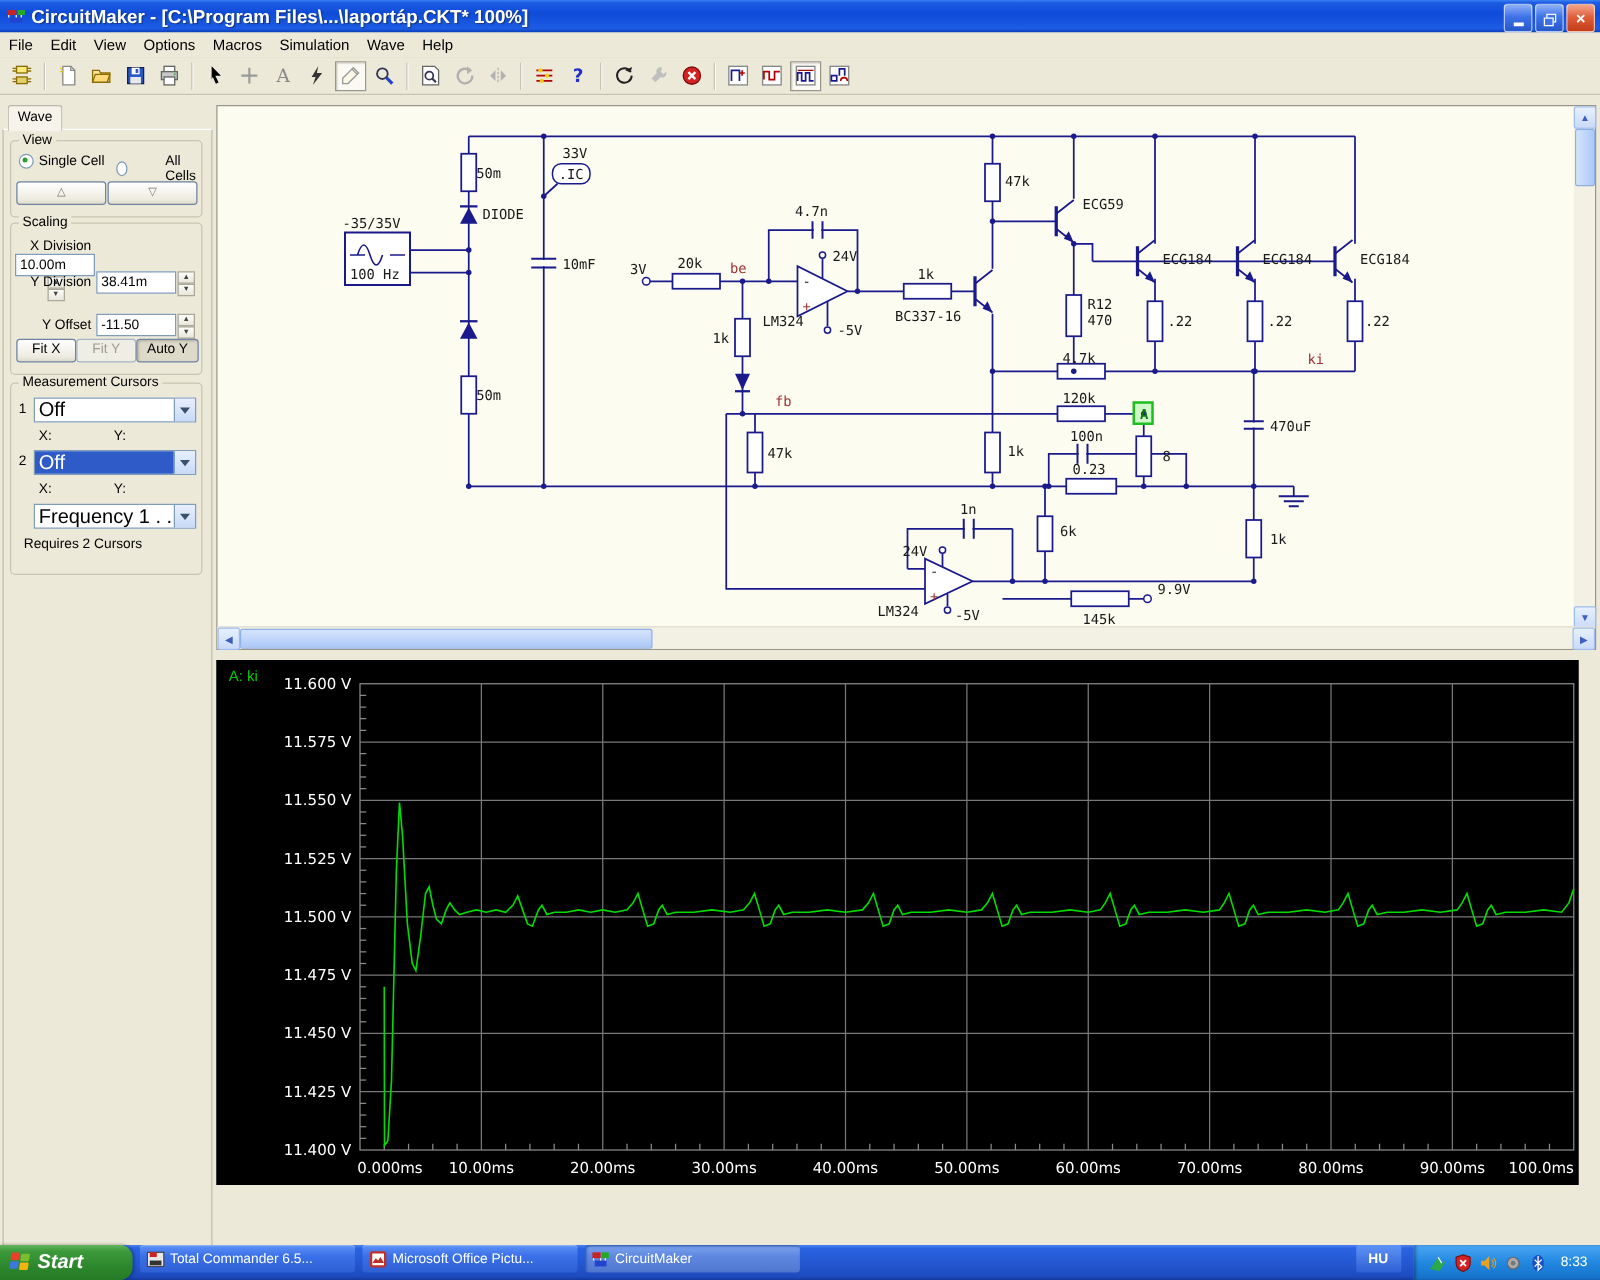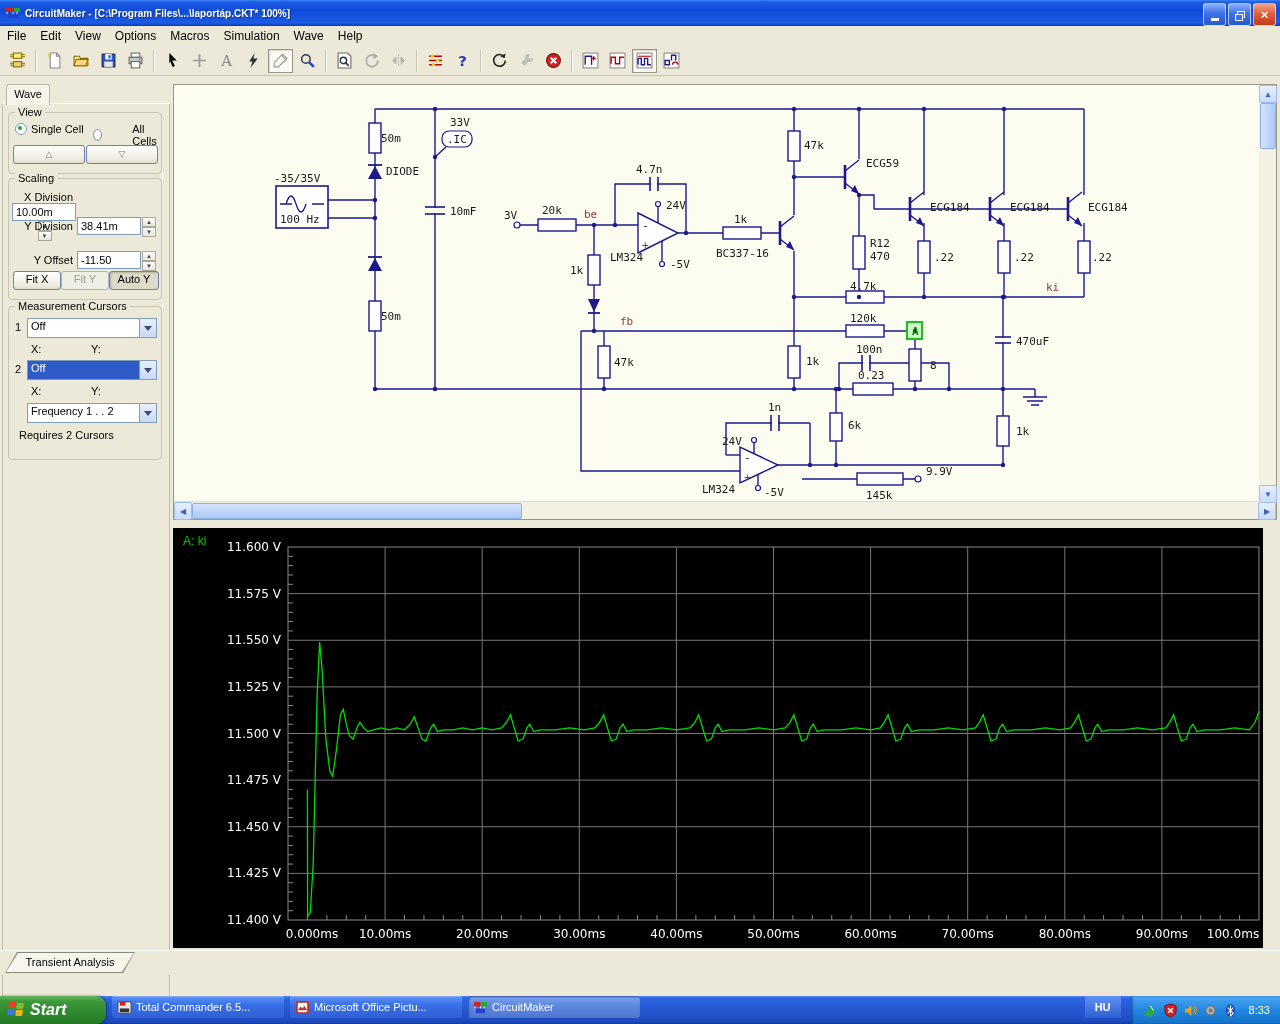--- a/index.html
+++ b/index.html
@@ -2,21 +2,21 @@
 <html><head>
 <meta charset="utf-8">
 <style>
   html,body{margin:0;padding:0;background:#000;}
   #app{position:relative;width:1280px;height:1024px;font-family:"Liberation Sans",sans-serif;background:#ECE9D8;overflow:hidden;}
   
   #titlebar{position:absolute;left:0;top:0;width:1280px;height:26px;
     background:linear-gradient(180deg,#3C82F3 0%,#1D5CE4 8%,#0F4BD8 40%,#1D5CE4 88%,#0A3BB4 100%);
     display:flex;align-items:center;color:#fff;}
   #titlebar .appicon{width:16px;height:16px;margin:0 4px 0 5px;}
-  #titlebar .title{font-size:10px;font-weight:bold;text-shadow:1px 1px 1px #13357c;white-space:nowrap;}
+  #titlebar .title{font-size:15px;font-weight:bold;text-shadow:1px 1px 1px #13357c;white-space:nowrap;}
   #cap-btns{position:absolute;right:4px;top:3px;display:flex;gap:2px;}
   .capbtn{width:21px;height:21px;border-radius:3px;border:1px solid rgba(255,255,255,.6);
     background:linear-gradient(180deg,#8DB0F8,#3E72E8 45%,#2858C8);display:flex;align-items:center;justify-content:center;color:#fff;}
   .capbtn.close{background:linear-gradient(180deg,#F2A48B,#E0603A 45%,#C23C18);font-size:13px;font-weight:bold;}
   .glyph-min{width:8px;height:3px;background:#fff;margin-top:10px;}
   .glyph-restore{position:relative;width:9px;height:8px;}
   .glyph-restore:before{content:"";position:absolute;left:2px;top:0;width:6px;height:5px;border:1px solid #fff;}
   .glyph-restore:after{content:"";position:absolute;left:0;top:3px;width:6px;height:5px;border:1px solid #fff;background:#3E72E8;}
   
   #menubar{position:absolute;left:0;top:26px;width:1280px;height:20px;background:#ECE9D8;border-bottom:1px solid #D8D4C8;display:flex;align-items:center;}
@@ -39,21 +39,21 @@
   .xpbtn{position:absolute;height:17px;border:1px solid #6F83A5;border-radius:3px;background:linear-gradient(180deg,#fff,#EDEBE0 80%,#DEDBC9);font-size:11px;text-align:center;line-height:15px;color:#000;}
   .xpbtn.pressed{background:#DDDACA;box-shadow:inset 1px 1px 2px #b5b2a0;}
   .xpbtn.disabled{color:#9E9C8E;background:#EFEEE4;border-color:#A6B4C8;}
   .tri-glyph{color:#7a7a6e;font-size:9px;}
   .fieldrow{position:absolute;display:flex;align-items:center;font-size:11px;}
   .fieldrow .flabel{width:62px;text-align:right;margin-right:4px;}
   .xpinput{width:56px;height:16px;border:1px solid #7F9DB9;background:#fff;font-size:11px;padding:0 3px;line-height:16px;}
   .spin{width:14px;height:18px;margin-left:1px;display:flex;flex-direction:column;}
   .spin span{flex:1;border:1px solid #ACA899;background:linear-gradient(180deg,#fdfdfb,#e8e6da);font-size:6px;line-height:8px;text-align:center;color:#444;}
   .combo{position:absolute;height:18px;border:1px solid #7F9DB9;background:#fff;display:flex;}
-  .combo .val{flex:1;font-size:11px;padding:1px 3px;white-space:nowrap;overflow:hidden;}
+  .combo .val{flex:1;font-size:16px;padding:1px 3px;white-space:nowrap;overflow:hidden;}
   .combo .val.hl{background:#2F5BC8;color:#fff;}
   .combo .btn{width:16px;background:linear-gradient(180deg,#E8EFFD,#C8DAF8);border-left:1px solid #7F9DB9;display:flex;align-items:center;justify-content:center;}
   .combo .btn i{width:0;height:0;border:4px solid transparent;border-top:5px solid #3A4F6E;margin-top:4px;}
   .smalllabel{position:absolute;font-size:11px;}
   
   #schem{position:absolute;left:173px;top:84px;width:1104px;height:436px;background:#FCFCF1;border:1px solid #9a978a;box-sizing:border-box;}
   #schem svg text{font-family:"DejaVu Sans Mono",monospace;font-size:11px;fill:#1a1a1a;}
   #schem svg text.red{fill:#A03434;}
   #schem svg text.probe{fill:#0B7A0B;font-weight:bold;}
   .vscroll{position:absolute;right:0;top:0;width:17px;height:418px;background:#F3F1E4;}
@@ -685,24 +685,20 @@
         <text x="697.6" y="410" text-anchor="middle">60.00ms</text>
         <text x="794.7" y="410" text-anchor="middle">70.00ms</text>
         <text x="891.8" y="410" text-anchor="middle">80.00ms</text>
         <text x="988.9" y="410" text-anchor="middle">90.00ms</text>
         <text x="1060" y="410" text-anchor="middle">100.0ms</text>
         <polyline points="134.4,261.4 134.6,388.3 137.3,384.5 140.2,336.0 144.1,168.2 146.6,114.1 149.0,140.2 152.9,211.1 156.8,242.8 159.7,248.4 163.6,220.4 167.4,186.8 170.3,181.3 173.3,196.2 176.2,207.4 180.1,211.1 183.9,199.9 186.9,194.3 190.7,199.9 194.6,203.6 200.4,201.8 208.2,199.9 216.0,201.8 223.8,199.9 231.5,201.8 237.3,196.2 241.2,188.7 245.1,199.9 249.0,211.1 252.9,213.0 257.7,199.9 260.6,196.2 264.5,203.6 270.4,201.8 280.1,201.8 289.8,199.9 299.5,201.8 309.2,199.9 318.9,201.8 328.6,199.9 333.5,194.3 337.4,186.8 341.2,199.9 345.1,213.0 350.0,211.1 353.9,199.9 356.8,196.2 360.7,203.6 367.5,201.8 382.0,201.8 396.6,199.9 411.2,201.8 421.8,199.9 426.7,194.3 430.6,186.8 434.5,199.9 438.3,213.0 443.2,211.1 447.1,199.9 450.0,196.2 453.9,203.6 460.7,201.8 474.3,201.8 488.8,199.9 503.4,201.8 517.0,199.9 521.8,194.3 525.7,186.8 529.6,199.9 533.5,213.0 538.4,211.1 542.2,199.9 545.2,196.2 549.0,203.6 555.8,201.8 571.4,201.8 585.9,199.9 600.5,201.8 612.2,199.9 617.0,194.3 620.9,186.8 624.8,199.9 628.7,213.0 633.5,211.1 637.4,199.9 640.3,196.2 644.2,203.6 651.0,201.8 668.5,201.8 683.0,199.9 697.6,201.8 707.3,199.9 711.2,194.3 715.1,186.8 719.0,199.9 722.8,213.0 727.7,211.1 731.6,199.9 734.5,196.2 738.4,203.6 746.1,201.8 760.7,201.8 775.3,199.9 789.8,201.8 802.5,199.9 806.4,194.3 810.2,186.8 814.1,199.9 818.0,213.0 822.9,211.1 826.7,199.9 829.7,196.2 833.5,203.6 841.3,201.8 857.8,201.8 872.4,199.9 886.9,201.8 897.6,199.9 901.5,194.3 905.4,186.8 909.3,199.9 913.2,213.0 918.0,211.1 921.9,199.9 924.8,196.2 928.7,203.6 936.5,201.8 950.1,201.8 964.6,199.9 979.2,201.8 992.8,199.9 996.7,194.3 1000.6,186.8 1004.4,199.9 1008.3,213.0 1013.2,211.1 1017.1,199.9 1020.0,196.2 1023.9,203.6 1031.6,201.8 1047.2,201.8 1061.7,199.9 1076.3,201.8 1082.1,194.3 1086.0,183.1" fill="none" stroke="#00DC00" stroke-width="1.3"></polyline>
       </svg>
     <div id="wave-legend">A: ki</div>
   </div>
 
-  <div id="tabrow">
-    <div id="ta-tab-border"></div>
-    <div id="ta-tab">Transient Analysis</div>
-  </div>
 
   <div id="taskbar">
     <div id="startbtn">
       <span class="winflag">
         <i style="left:0;top:0;background:#E8402A;"></i>
           <i style="left:8px;top:1px;background:#7DBB2F;"></i>
         <i style="left:0;top:7px;background:#3B78DA;"></i>
           <i style="left:8px;top:8px;background:#F2B50F;"></i>
       </span>
       <span>Start</span>

